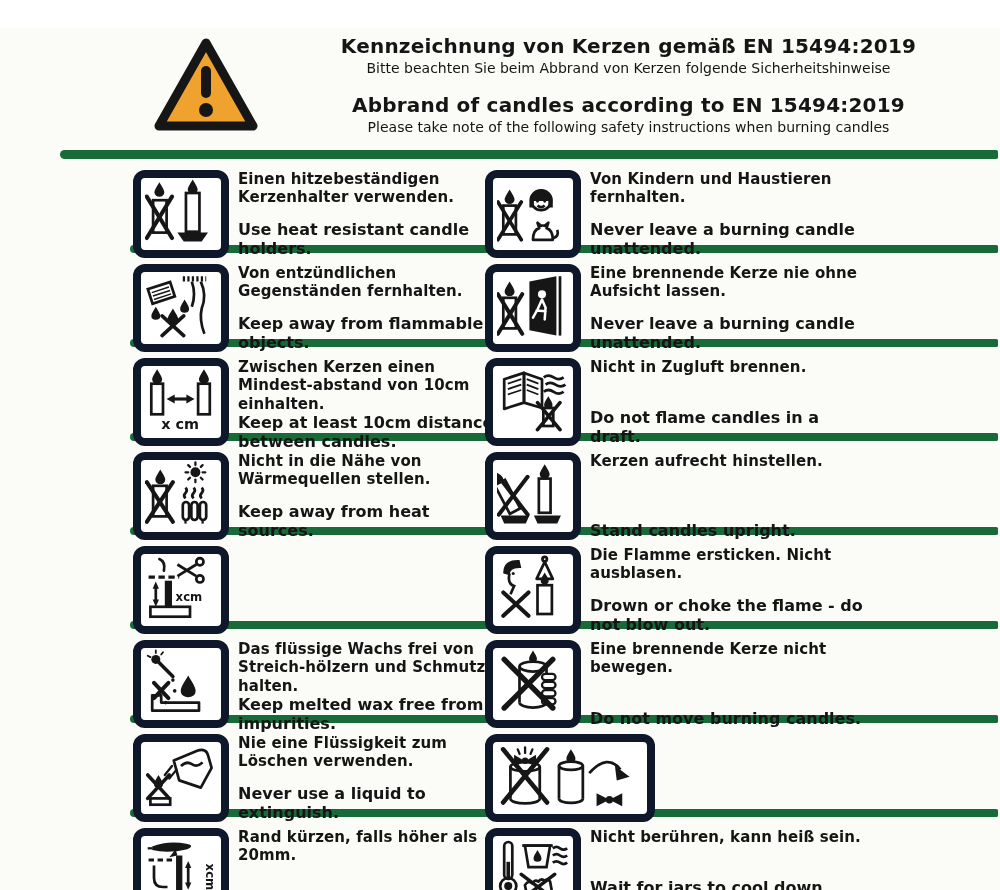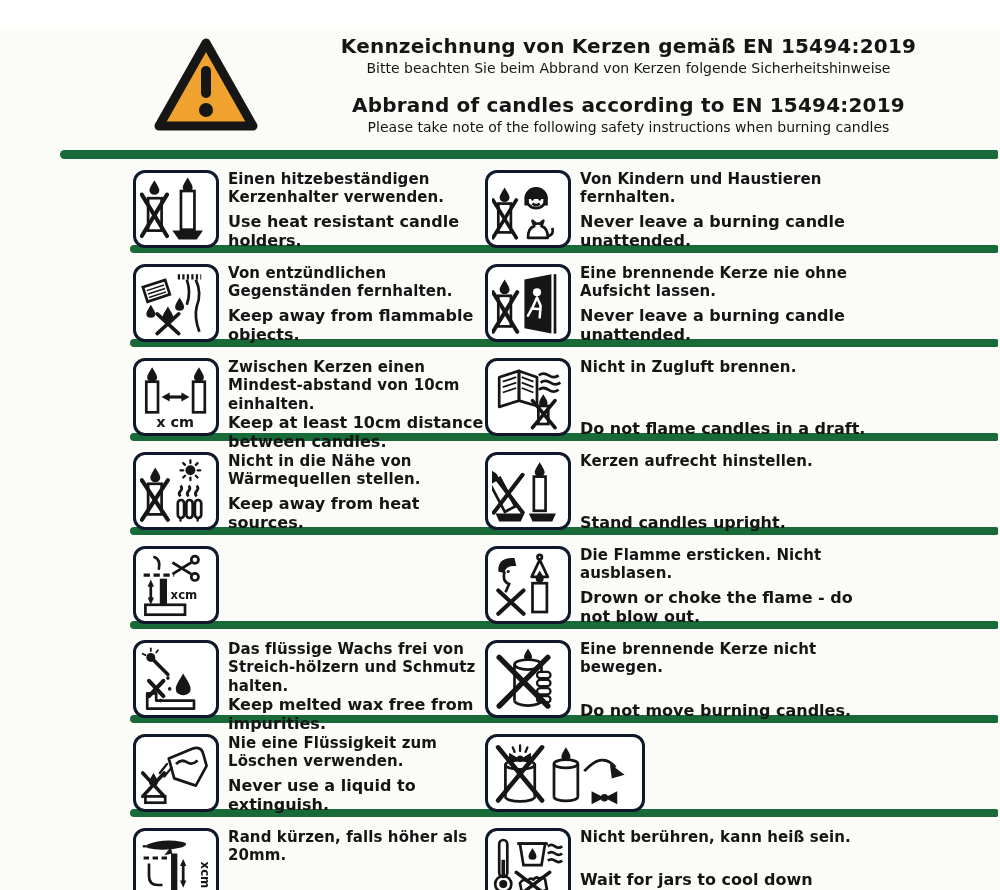--- a/index.html
+++ b/index.html
@@ -14,22 +14,22 @@
   
   .divider{height:8px;background:#186b38;border-radius:5px 2px 2px 5px;margin-left:130px;margin-right:2px;}
   .divider.first{margin-left:60px;height:9px;}
   .divider.last{height:7px;border-radius:4px 2px 0 4px;}
   .content{position:absolute;top:122px;left:0;right:0;}
   
   .row{position:relative;height:86px;}
   .cell{position:absolute;top:11px;display:flex;gap:9px;align-items:stretch;}
   .cell.left{left:133px;width:362px;}
   .cell.right{left:485px;width:386px;}
-  .pict{width:80px;height:72px;flex-shrink:0;border:3px solid #0f172a;border-radius:12px;
-        background:#fff;display:flex;align-items:center;justify-content:center;}
+  .pict{width:80px;height:72px;flex-shrink:0;border:8px solid #0f172a;border-radius:12px;
+        background:#fff;display:flex;align-items:flex-start;justify-content:center;}
   .pict.wide{width:154px;}
   .pict svg{display:block;}
   .txt{display:flex;flex-direction:column;justify-content:space-between;min-height:80px;flex:1;}
   .de{font-size:15px;font-weight:bold;line-height:1.22;letter-spacing:0.1px;}
   .en{font-size:16px;line-height:1.2;font-weight:bold;}
   .stroke{stroke:#161616;fill:none;stroke-width:3;}
   .fillb{fill:#161616;}
 </style>
 </head>
 <body>

